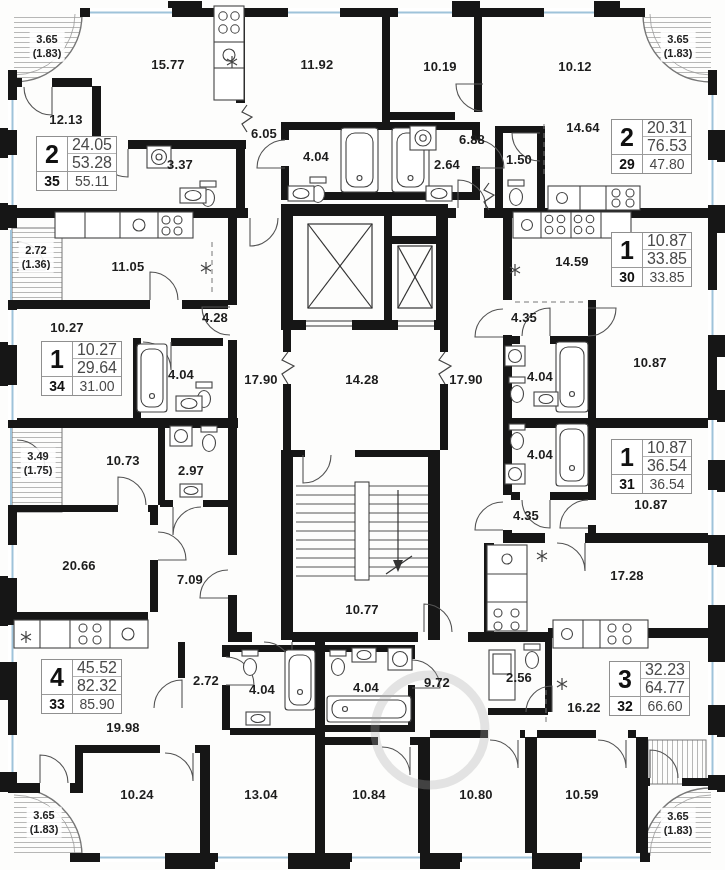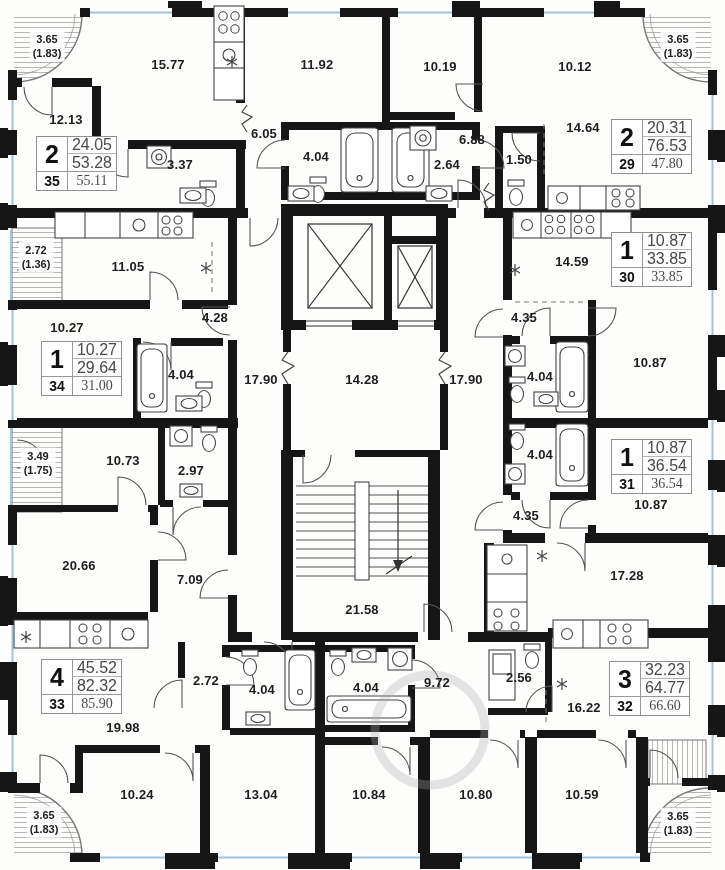--- a/index.html
+++ b/index.html
@@ -14,21 +14,21 @@
   .badge{position:absolute;display:grid;grid-template-columns:31px 48px;grid-template-rows:17px 17px 19px;
       background:#fff;border:1px solid #8f8f8f;box-sizing:border-box;}
   .b-num{grid-column:1;grid-row:1/3;display:flex;align-items:center;justify-content:center;
       font-size:25px;font-weight:700;color:#111;border-right:1px solid #9a9a9a;}
   .b-v1,.b-v2{grid-column:2;display:flex;align-items:center;justify-content:center;
       font-size:16px;color:#4a4a4a;}
   .b-v1{border-bottom:1px solid #b5b5b5;}
   .b-unit{grid-column:1;grid-row:3;display:flex;align-items:center;justify-content:center;
       font-size:14px;font-weight:700;color:#111;border-top:1px solid #9a9a9a;border-right:1px solid #9a9a9a;}
   .b-tot{grid-column:2;grid-row:3;display:flex;align-items:center;justify-content:center;
-      font-size:14px;color:#4a4a4a;border-top:1px solid #9a9a9a;font-family:Liberation Serif, serif;}
+      font-size:14px;color:#4a4a4a;border-top:1px solid #9a9a9a;}
   .watermark{position:absolute;left:348px;top:800px;width:372px;text-align:right;
       font-family:"DejaVu Serif",serif;font-style:italic;font-size:56px;
       color:rgba(150,150,150,.55);letter-spacing:2px;pointer-events:none;}
 </style>
 </head>
 <body>
 
 <div id="plan">
 
 <svg width="725" height="870" viewBox="0 0 725 870">
@@ -507,21 +507,21 @@
 <div class="rl" style="left:362px;top:379px">14.28</div>
 <div class="rl" style="left:466px;top:379px">17.90</div>
 <div class="rl" style="left:572px;top:261px">14.59</div>
 <div class="rl" style="left:524px;top:317px">4.35</div>
 <div class="rl" style="left:540px;top:376px">4.04</div>
 <div class="rl" style="left:650px;top:362px">10.87</div>
 <div class="rl" style="left:123px;top:460px">10.73</div>
 <div class="rl" style="left:191px;top:470px">2.97</div>
 <div class="rl" style="left:79px;top:565px">20.66</div>
 <div class="rl" style="left:190px;top:579px">7.09</div>
-<div class="rl" style="left:362px;top:609px">21.58</div>
+<div class="rl" style="left:362px;top:609px">10.77</div>
 <div class="rl" style="left:540px;top:454px">4.04</div>
 <div class="rl" style="left:651px;top:504px">10.87</div>
 <div class="rl" style="left:526px;top:515px">4.35</div>
 <div class="rl" style="left:627px;top:575px">17.28</div>
 <div class="rl" style="left:123px;top:727px">19.98</div>
 <div class="rl" style="left:206px;top:680px">2.72</div>
 <div class="rl" style="left:137px;top:794px">10.24</div>
 <div class="rl" style="left:262px;top:689px">4.04</div>
 <div class="rl" style="left:366px;top:687px">4.04</div>
 <div class="rl" style="left:437px;top:682px">9.72</div>

